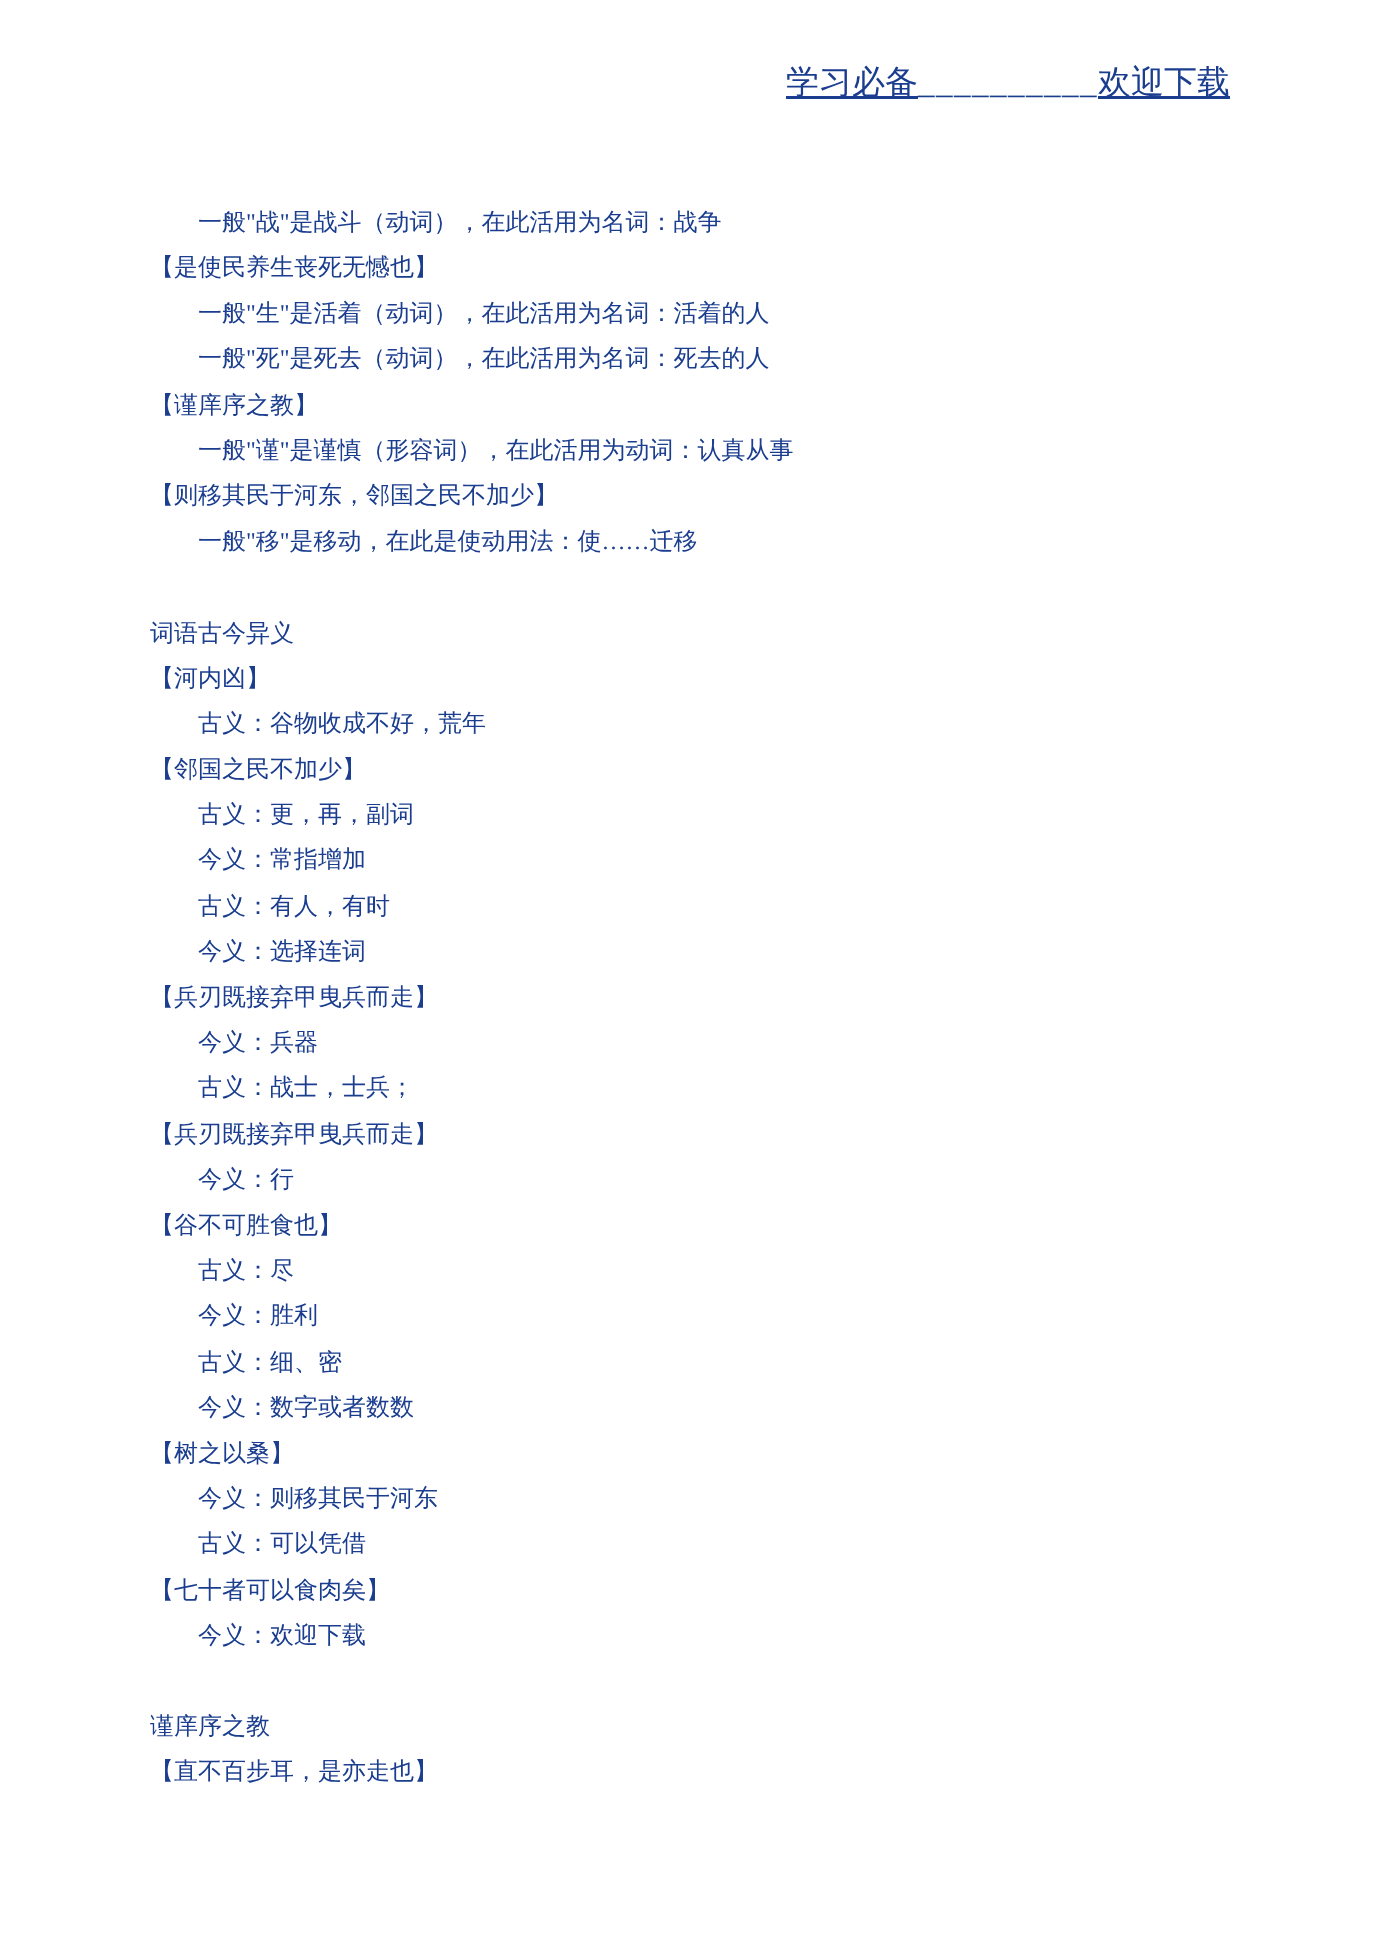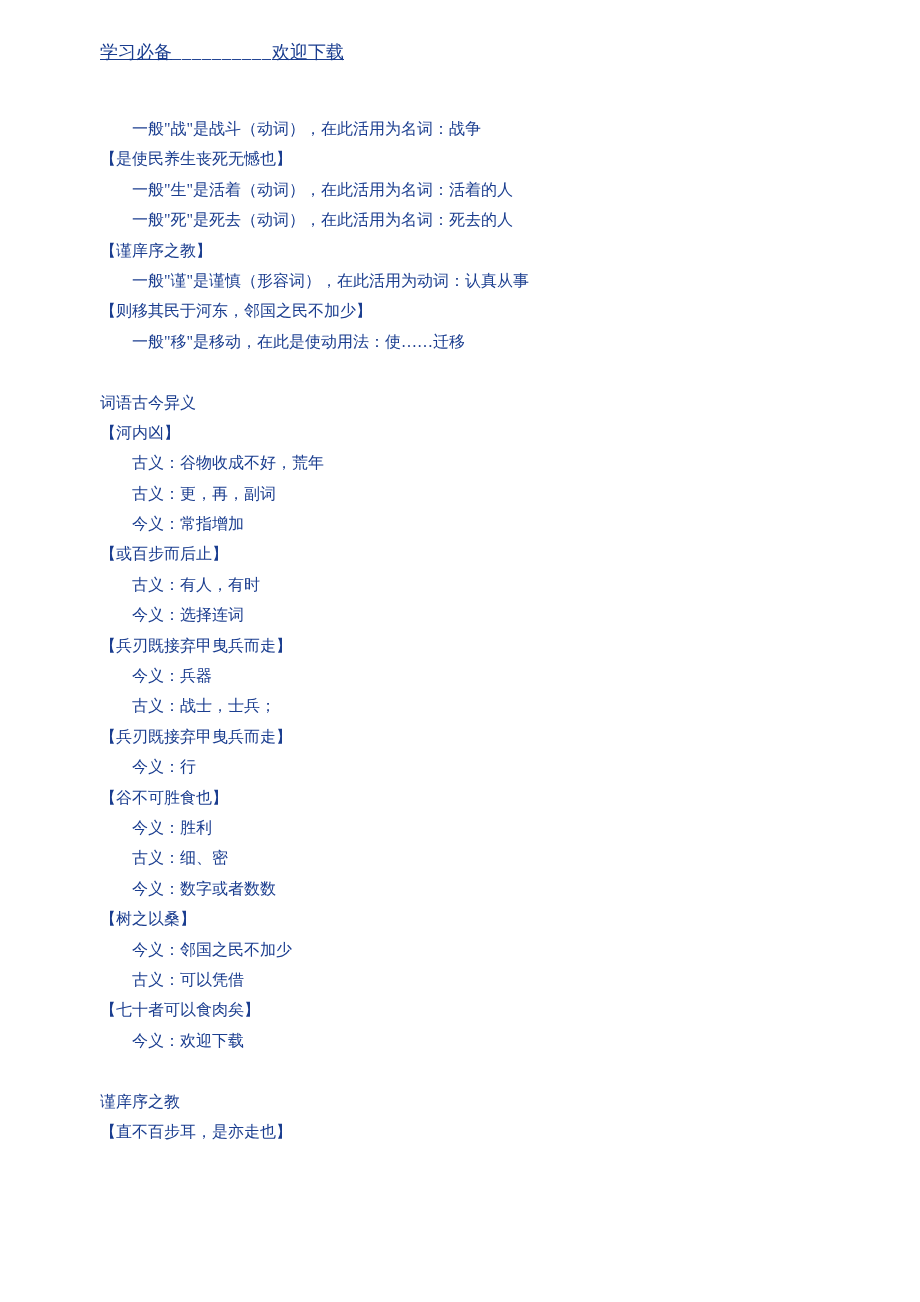--- a/index.html
+++ b/index.html
@@ -8,23 +8,23 @@
     background: #ffffff;
     font-family: "SimSun", "宋体", serif;
     font-size: 16px;
     color: #1a3d8f;
     width: 920px;
   }
   .page {
     padding: 40px 100px 60px 100px;
   }
   .header {
-    text-align: left;
-    margin-bottom: 50px;
-    font-size: 18px;
+    text-align: right;
+    margin-bottom: 64px;
+    font-size: 22px;
   }
   .header-left {
     text-decoration: underline;
     color: #1a3d8f;
   }
   .header-dash {
     color: #1a3d8f;
     letter-spacing: 1px;
   }
   .header-right {
@@ -61,36 +61,37 @@
       <div class="line">【则移其民于河东，邻国之民不加少】</div>
       <div class="line indent">一般"移"是移动，在此是使动用法：使……迁移</div>
     </div>
 
   <div class="section-gap"></div>
 
   <div class="line">词语古今异义</div>
   <div id="block2-container">
       <div class="line">【河内凶】</div>
       <div class="line indent">古义：谷物收成不好，荒年</div>
+      <div class="line">【邻国之民不加少】</div>
       <div class="line indent">古义：更，再，副词</div>
       <div class="line indent">今义：常指增加</div>
-      <div class="line">【或百步而后止】</div>
       <div class="line indent">古义：有人，有时</div>
       <div class="line indent">今义：选择连词</div>
       <div class="line">【兵刃既接弃甲曳兵而走】</div>
       <div class="line indent">今义：兵器</div>
       <div class="line indent">古义：战士，士兵；</div>
       <div class="line">【兵刃既接弃甲曳兵而走】</div>
       <div class="line indent">今义：行</div>
       <div class="line">【谷不可胜食也】</div>
+      <div class="line indent">古义：尽</div>
       <div class="line indent">今义：胜利</div>
       <div class="line indent">古义：细、密</div>
       <div class="line indent">今义：数字或者数数</div>
       <div class="line">【树之以桑】</div>
-      <div class="line indent">今义：邻国之民不加少</div>
+      <div class="line indent">今义：则移其民于河东</div>
       <div class="line indent">古义：可以凭借</div>
       <div class="line">【七十者可以食肉矣】</div>
       <div class="line indent">今义：欢迎下载</div>
     </div>
 
   <div class="section-gap"></div>
 
   <div class="line">谨庠序之教</div>
   <div id="block3-container">
       <div class="line">【直不百步耳，是亦走也】</div>

